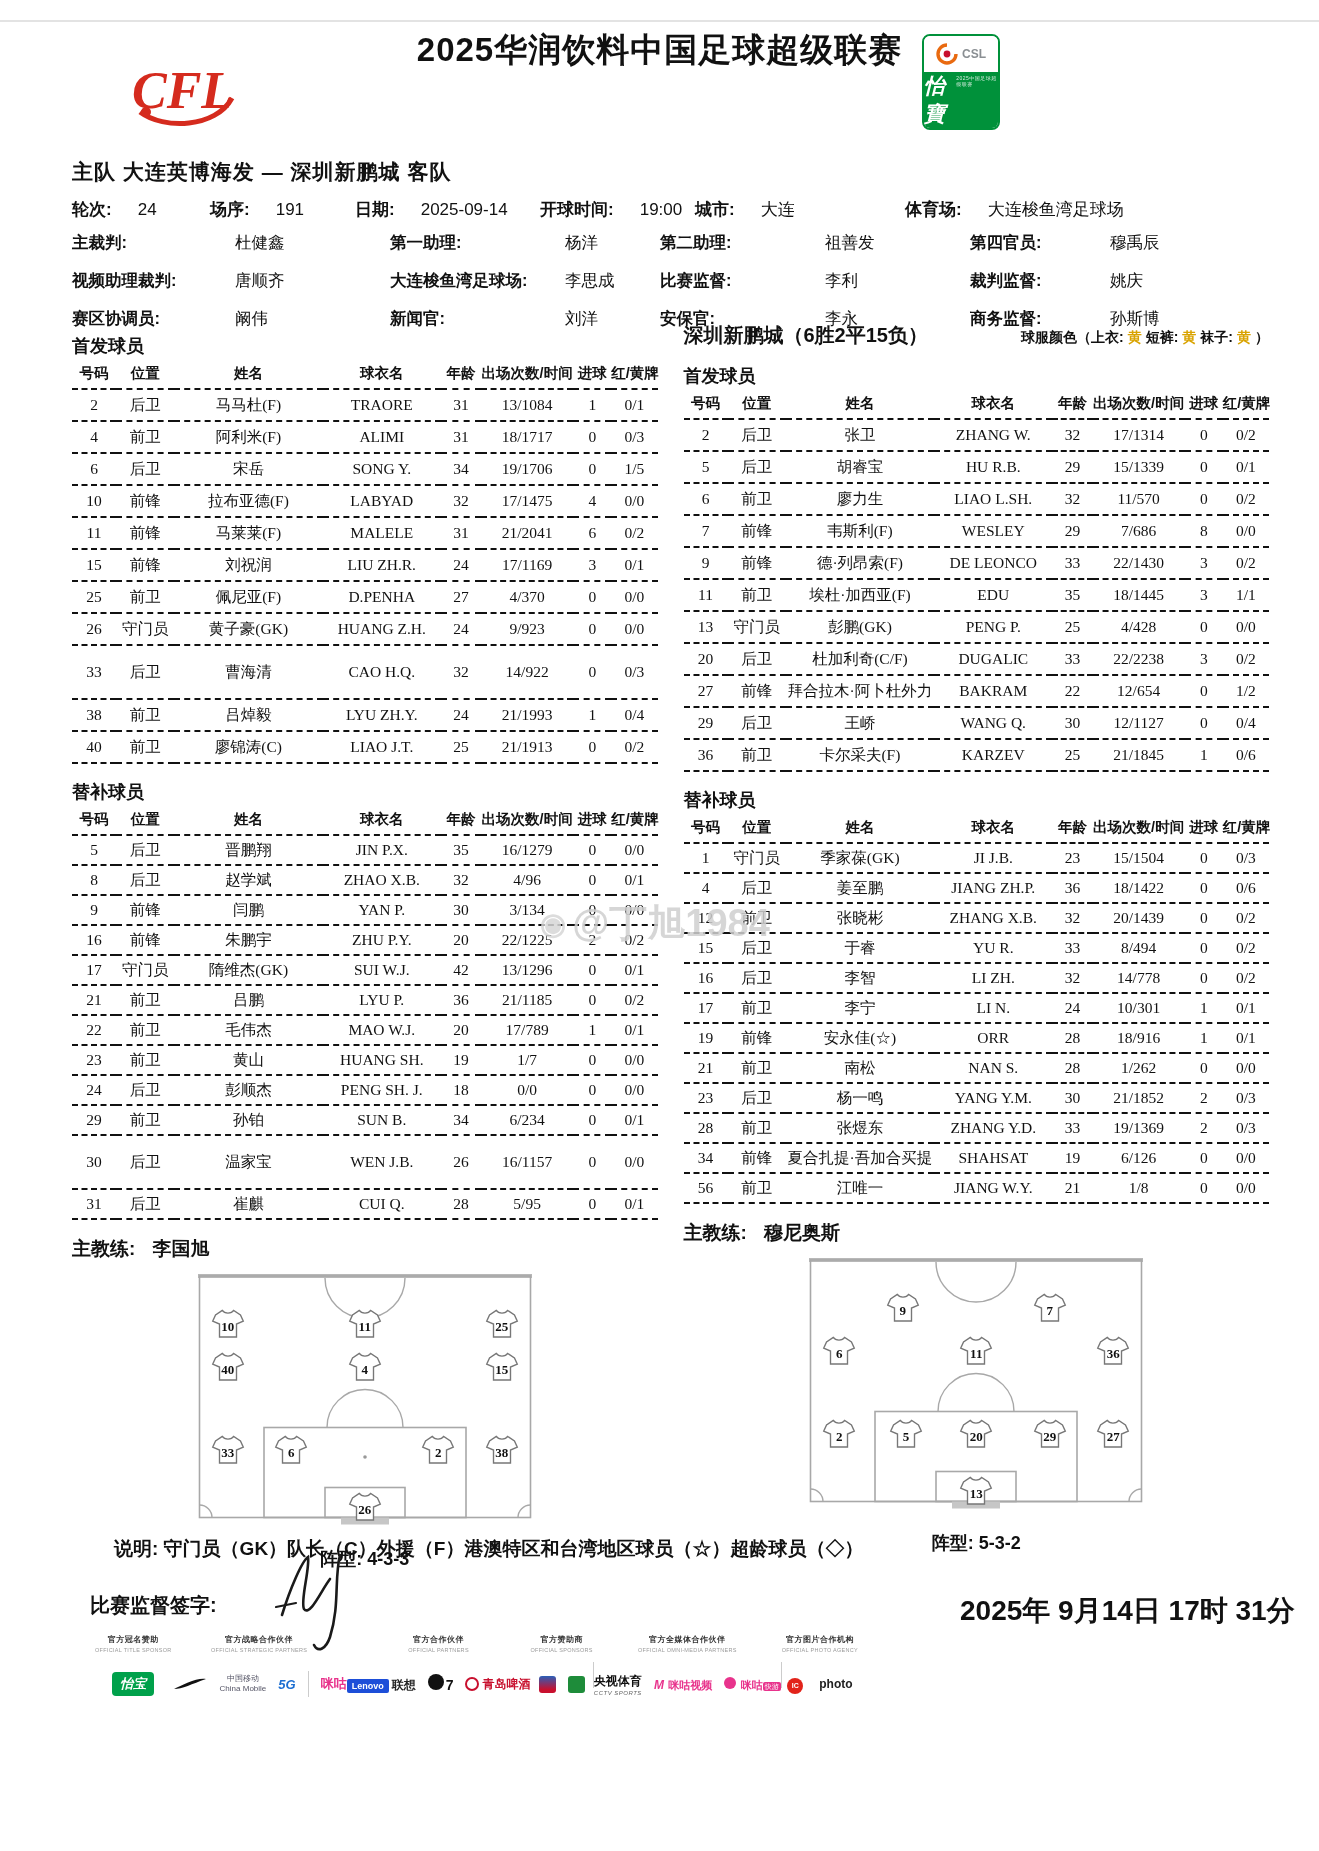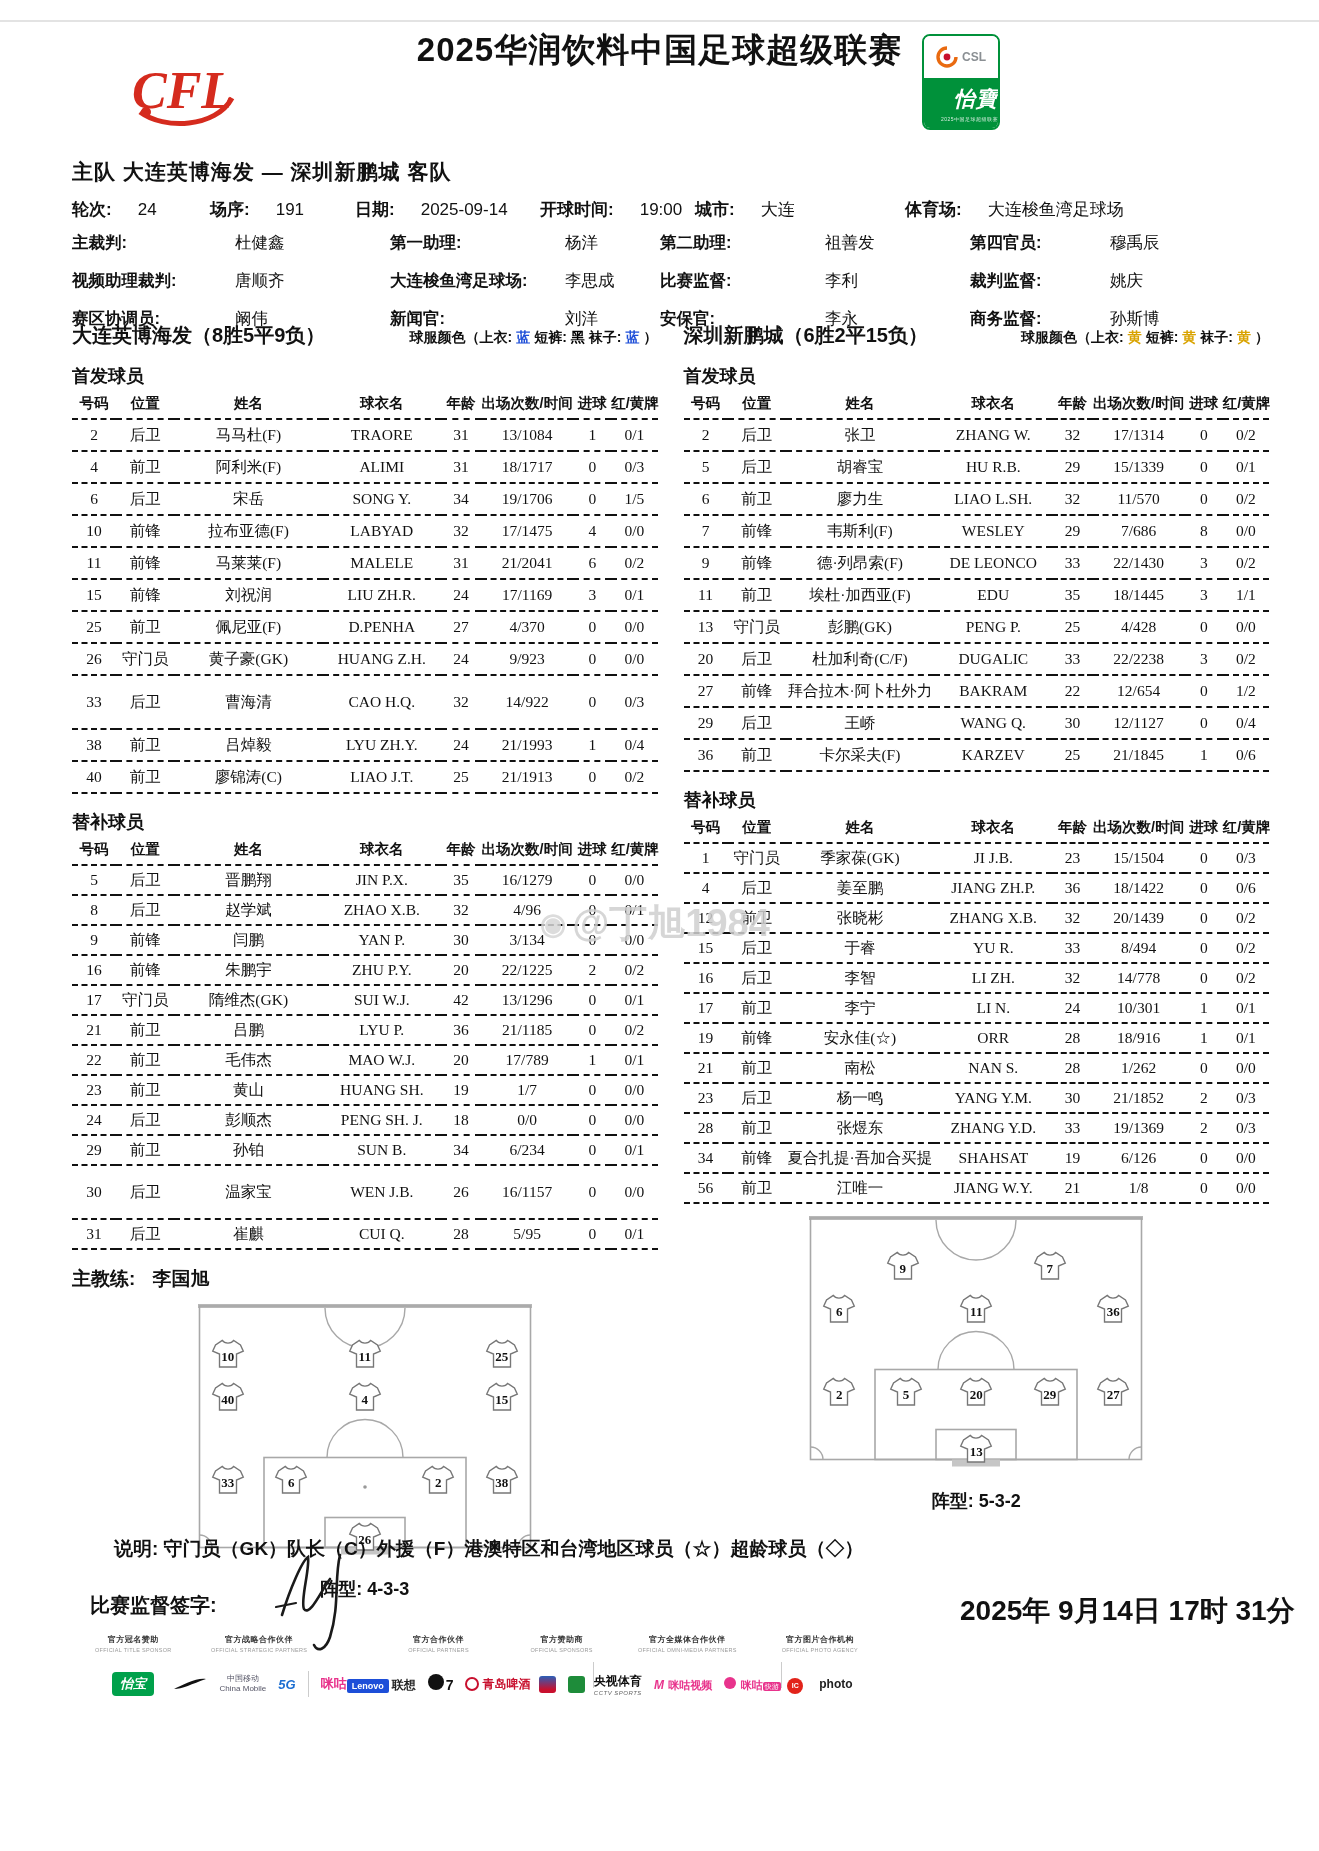--- a/index.html
+++ b/index.html
@@ -6,21 +6,21 @@
   .page{position:relative;width:1319px;height:1851px;background:#fff;overflow:hidden;
         font-family:"Liberation Sans",sans-serif;color:#111;}
   .topline{position:absolute;top:20px;left:0;right:0;height:2px;background:#e3e3e3;}
   .title1{position:absolute;top:28px;left:0;right:0;text-align:center;font-size:33px;font-weight:800;letter-spacing:1px;}
   .title2{position:absolute;top:96px;left:0;right:0;text-align:center;font-size:29px;font-weight:800;letter-spacing:4px;}
   .cfl{position:absolute;top:46px;left:124px;width:128px;height:92px;}
   .badge{position:absolute;top:34px;left:922px;width:78px;height:96px;border:2px solid #00913a;border-radius:8px;
          background:#fff;display:flex;flex-direction:column;overflow:hidden;box-sizing:border-box;}
   .badge-top{height:42px;display:flex;align-items:center;justify-content:center;gap:4px;background:#fff;}
   .badge-csl{font-size:12px;font-weight:700;color:#8a8f93;}
-  .badge-bottom{flex:1;background:#00913a;color:#fff;display:flex;flex-direction:column;align-items:flex-end;justify-content:center;}
+  .badge-bottom{flex:1;background:#00913a;color:#fff;display:flex;flex-direction:row;align-items:flex-start;justify-content:center;}
   .badge-brand{font-size:21px;font-weight:800;font-style:italic;letter-spacing:1px;}
   .badge-sub{font-size:5px;opacity:.85;margin-top:3px;letter-spacing:.5px;}
   .match-line{position:absolute;top:158px;left:72px;font-size:21px;font-weight:800;letter-spacing:1px;}
   .info-row{position:absolute;top:198px;left:72px;right:50px;display:flex;font-size:17px;}
   .info-row .pair{display:flex;gap:26px;align-items:baseline;}
   .info-row .pair:nth-child(1){width:138px;} .info-row .pair:nth-child(2){width:145px;}
   .info-row .pair:nth-child(3){width:185px;} .info-row .pair:nth-child(4){width:155px;}
   .info-row .pair:nth-child(5){width:210px;} .info-row .pair:nth-child(6){flex:1;}
   .plabel{font-weight:700;} .pvalue{font-weight:400;}
   .off-grid{position:absolute;top:232px;left:72px;right:50px;display:grid;
@@ -203,26 +203,20 @@
       </span>
       <span class="pair">
         <span class="plabel">商务监督:</span>
         <span class="pvalue">孙斯博</span>
       </span>
     </div>
 
   <div class="teams">
 
     <div class="team-col">
-      <div class="team-head">
-        <span class="team-name">大连英博海发（8胜5平9负）</span>
-        <span class="kit">
-          <b>球服颜色（上衣:</b><span class="kitv" style="color: rgb(31, 79, 216);">蓝</span><b>短裤:</b><span class="kitv" style="color: rgb(0, 0, 0);">黑</span><b>袜子:</b><span class="kitv" style="color: rgb(31, 79, 216);">蓝</span><b>）</b>
-        </span>
-      </div>
       <div class="section-label">首发球员</div>
       <table class="roster starters">
         <colgroup>
             <col class="w0">
             <col class="w1">
             <col class="w2">
             <col class="w3">
             <col class="w4">
             <col class="w5">
             <col class="w6">
@@ -871,20 +865,24 @@
               <td class="c1">前卫</td>
               <td class="c2">江唯一</td>
               <td class="c3">JIANG W.Y.</td>
               <td class="c4">21</td>
               <td class="c5">1/8</td>
               <td class="c6">0</td>
               <td class="c7">0/0</td>
             </tr>
           </tbody>
       </table>
+      <div class="coach-line">
+        <span>主教练:</span>
+        <span class="coach-name">穆尼奥斯</span>
+      </div>
       <div class="pitch-wrap">
         <svg class="pitch" width="334" height="251" viewBox="0 0 334 251">
           <line x1="0" y1="2" x2="334" y2="2" stroke="#b8b8b8" stroke-width="4"></line>
           <rect x="1.5" y="2" width="331" height="241.5" fill="none" stroke="#a8a8a8" stroke-width="1.6"></rect>
           <path d="M127 4 A40 40 0 0 0 207 4" fill="none" stroke="#a8a8a8" stroke-width="1.4"></path>
           <path d="M129 153.5 A38 38 0 0 1 205 153.5" fill="none" stroke="#a8a8a8" stroke-width="1.4"></path>
           <rect x="66" y="153.5" width="202" height="90" fill="none" stroke="#a8a8a8" stroke-width="1.6"></rect>
           <rect x="127" y="213.5" width="80" height="30" fill="none" stroke="#a8a8a8" stroke-width="1.6"></rect>
           <circle cx="167" cy="183" r="1.8" fill="#999"></circle>
           <path d="M1.5 231 A12.5 12.5 0 0 1 14 243.5" fill="none" stroke="#a8a8a8" stroke-width="1.4"></path>

